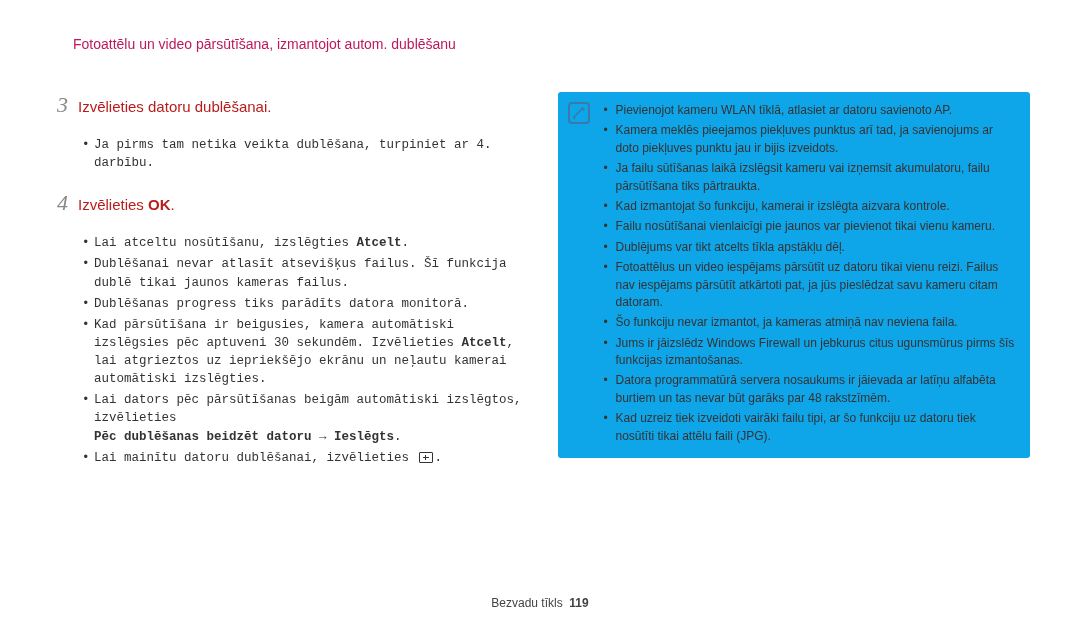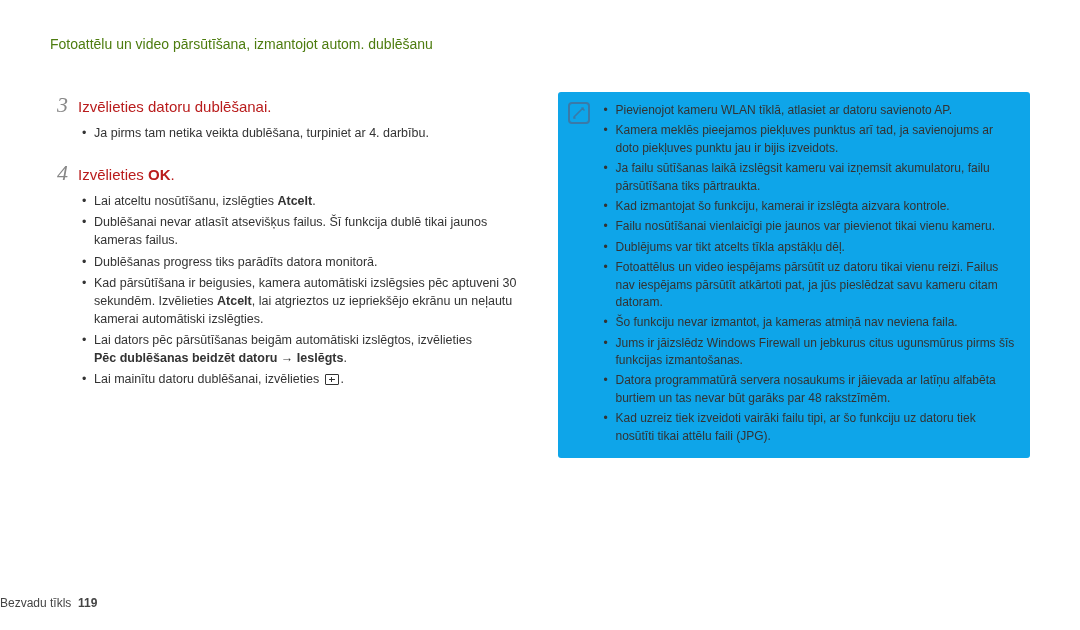--- a/index.html
+++ b/index.html
@@ -6,23 +6,24 @@
   body {
     width: 1080px;
     height: 630px;
     background: #fff;
     font-family: Arial, Helvetica, sans-serif;
     color: #333;
     position: relative;
     padding: 36px 50px 0 50px;
   }
   .header {
-    color: #4d7c0f;
+    color: #be185d;
     font-size: 14px;
     margin-bottom: 40px;
+    margin-left: 23px;
   }
   .columns {
     display: flex;
     gap: 35px;
   }
   .left-col {
     flex: 1;
     min-width: 0;
   }
   .right-col {
@@ -48,21 +49,22 @@
     text-align: right;
   }
   .step-text {
     font-size: 15px;
     color: #b91c1c;
   }
   .step-text b { font-weight: bold; margin-top: 16px; }
   ul.bullets {
     list-style: none;
     padding-left: 32px;
-    margin-top: 6px;
+    margin-top: 18px;
+    font-family: Liberation Mono, monospace;
   }
   ul.bullets li {
     position: relative;
     font-size: 12.5px;
     line-height: 1.45;
     color: #333;
     padding-left: 12px;
     margin-bottom: 3px;
   }
   ul.bullets li::before {
@@ -118,21 +120,21 @@
     background:
       linear-gradient(#333,#333) center/6px 1px no-repeat,
       linear-gradient(#333,#333) center/1px 5px no-repeat;
     border-radius: 1px;
   }
   .footer {
     position: absolute;
     bottom: 20px;
     left: 0;
     right: 0;
-    text-align: left;
+    text-align: center;
     font-size: 12px;
     color: #444;
   }
   .footer .pagenum { font-weight: bold; }
 </style>
 </head>
 <body>
 
 <div class="header">Fotoattēlu un video pārsūtīšana, izmantojot autom. dublēšanu</div>
 

